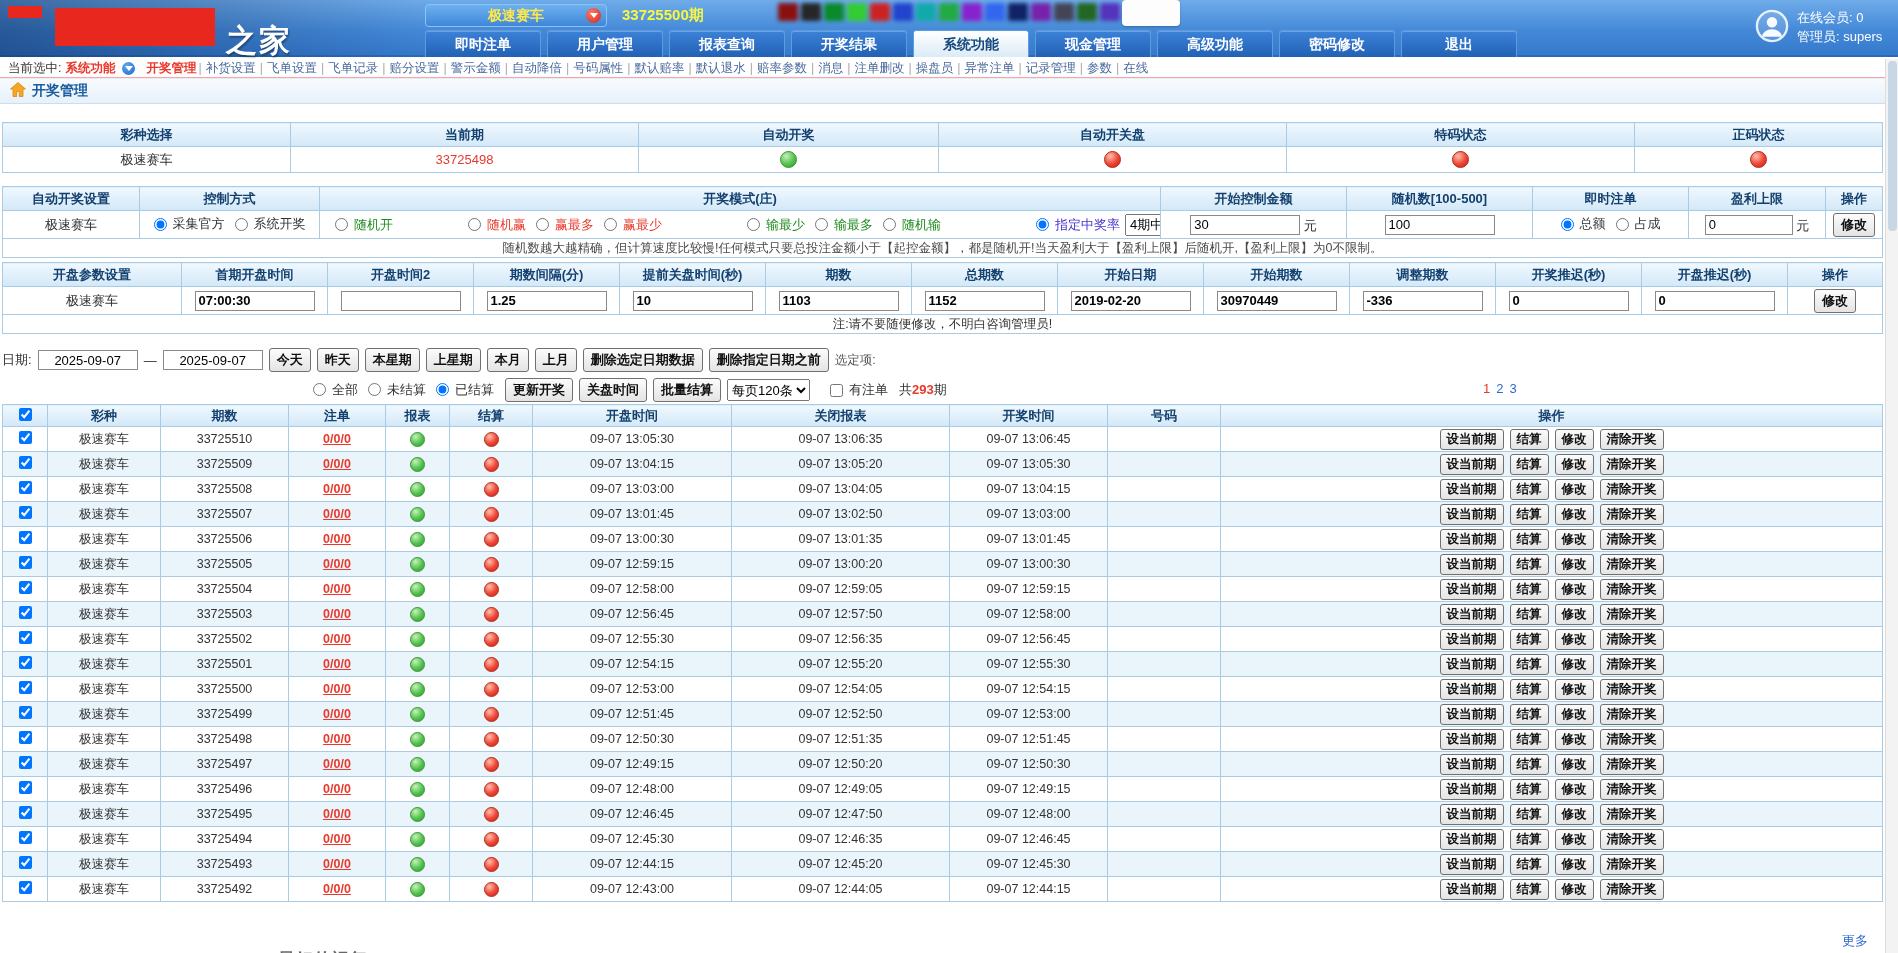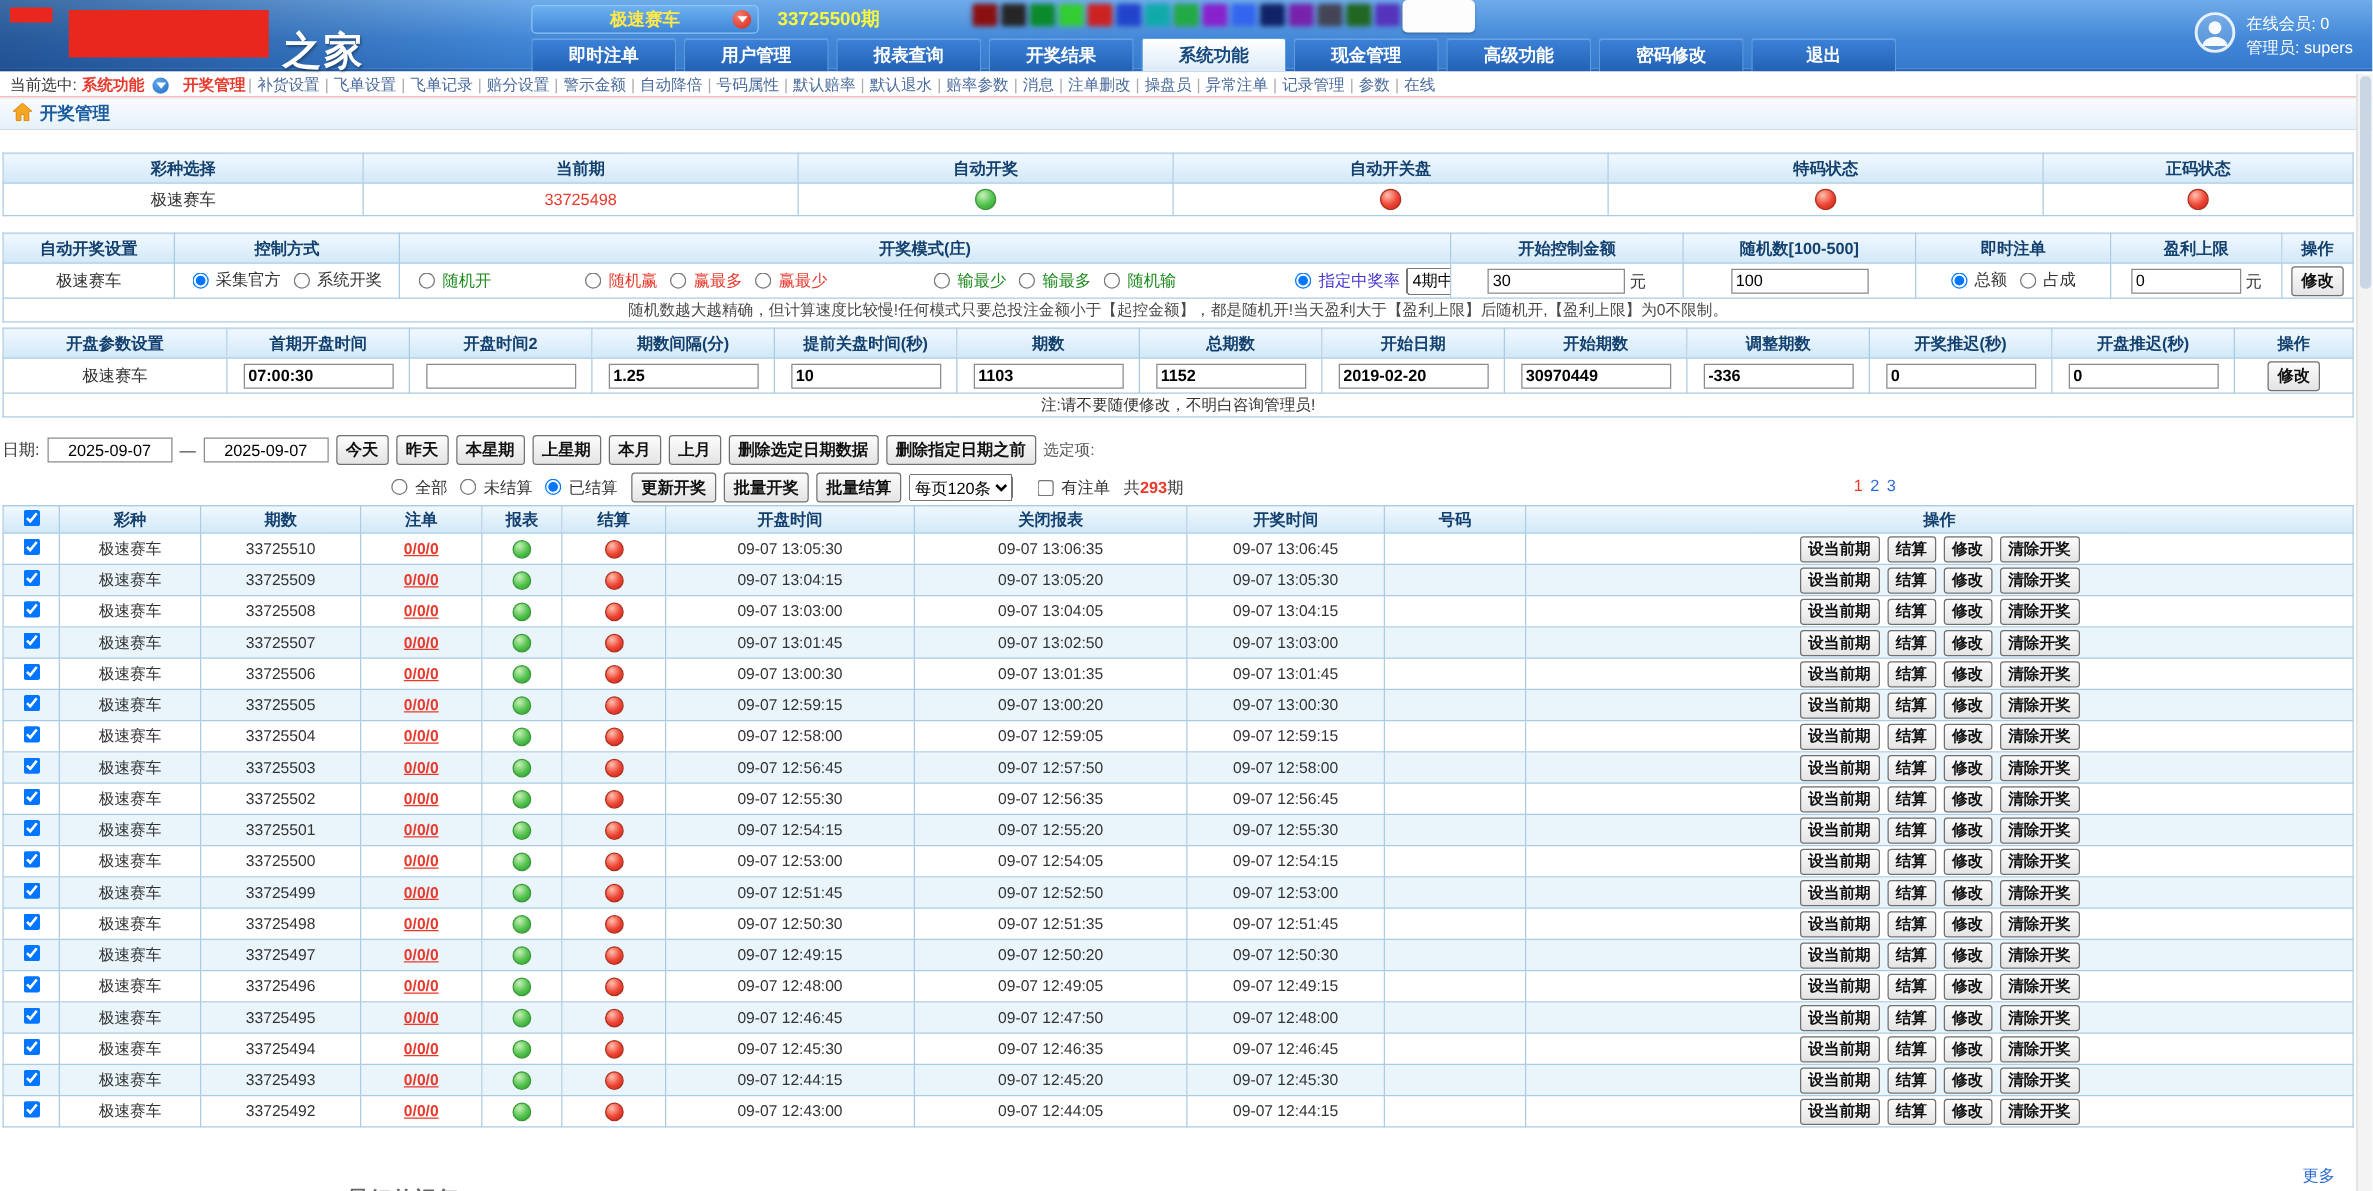--- a/index.html
+++ b/index.html
@@ -393,21 +393,21 @@
         <span>全部</span>
       </label><label class="ropt">
         <input type="radio" name="settle" style="">
         <span>未结算</span>
       </label><label class="ropt">
         <input type="radio" name="settle" checked="" style="">
         <span>已结算</span>
       </label></span>
   <span style="display:inline-flex;gap:6px">
       <button class="btn">更新开奖</button>
-      <button class="btn">批量开奖</button>
+      <button class="btn">关盘时间</button>
       <button class="btn">批量结算</button>
     </span>
   <select><option>每页120条</option></select>
   <label class="ropt" style="margin-left:14px">
     <input type="checkbox" style="">
     <span>有注单</span>
   </label>
   <span>
     <span>共</span><span class="redbold">293</span><span>期</span>
   </span>

